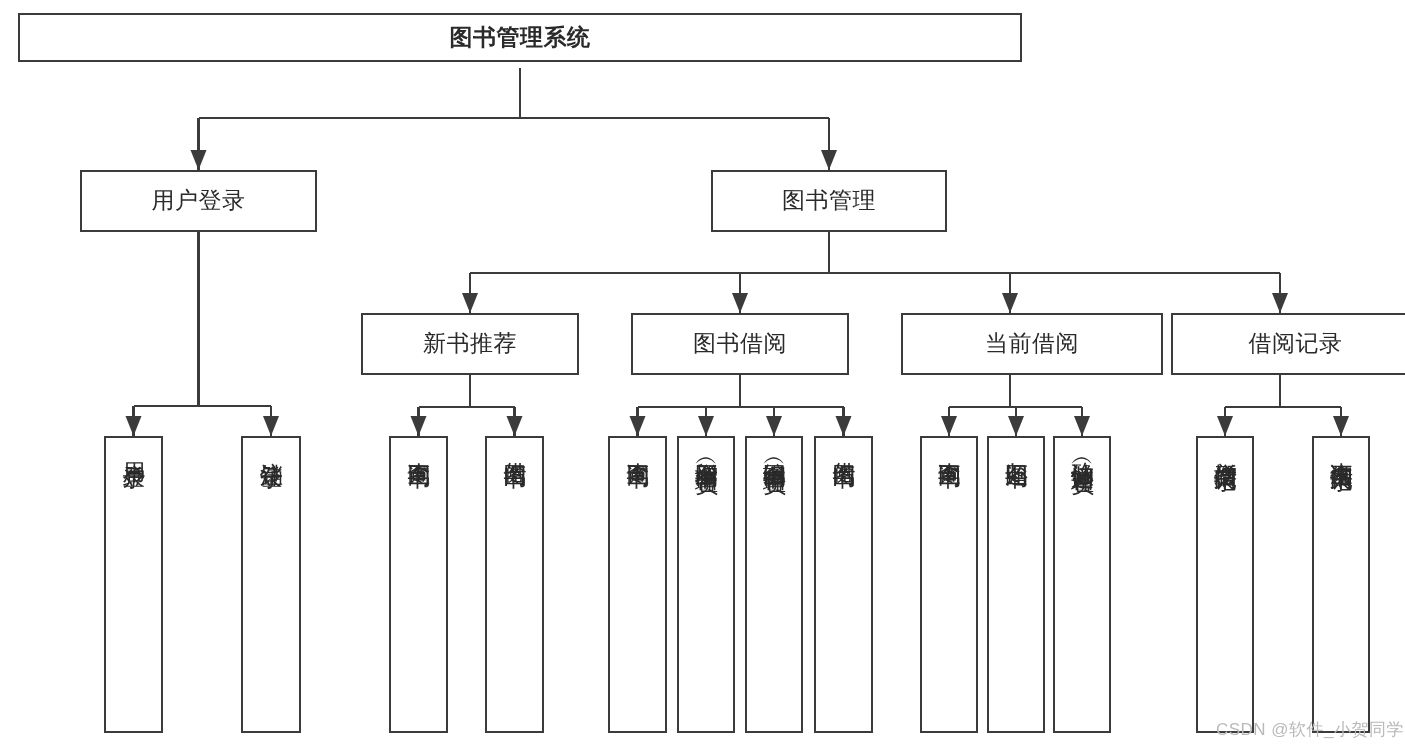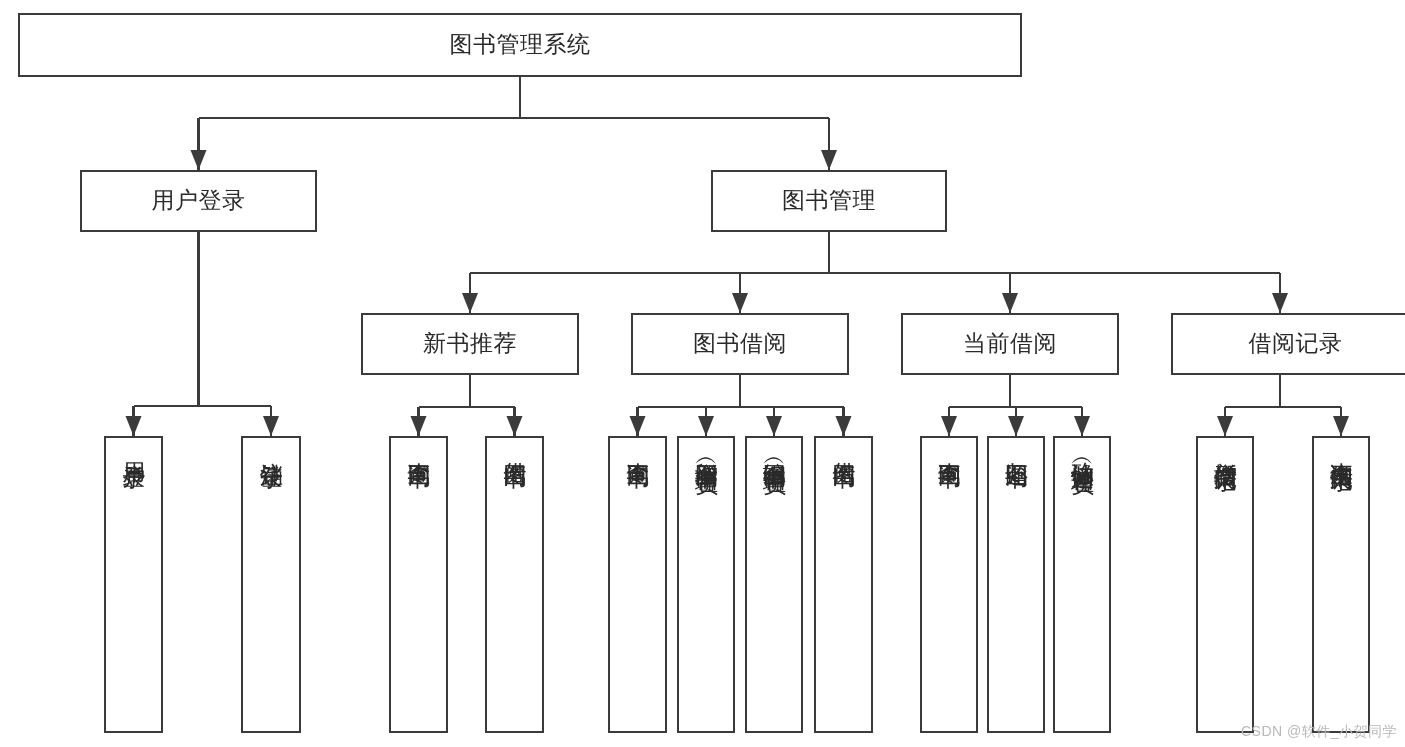--- a/index.html
+++ b/index.html
@@ -51,23 +51,23 @@
   .node-box.vertical .node-label {
     writing-mode: vertical-rl;
     text-orientation: upright;
     font-size: 23px;
     line-height: 1.12;
     letter-spacing: 1.5px;
     white-space: nowrap;
   }
   #watermark {
     position: absolute;
-    right: 8px;
+    right: 1px;
     bottom: 6px;
-    font-size: 14px;
+    font-size: 17px;
     color: #b9b9b9;
     letter-spacing: 0.5px;
     white-space: nowrap;
     user-select: none;
   }
 </style>
 </head>
 <body>
 
 <div id="diagram-root">
@@ -120,38 +120,38 @@
       <line x1="1082" y1="407" x2="1082" y2="436" stroke="#3b3b3b" stroke-width="2.6" shape-rendering="crispEdges"></line>
       <path d="M 1074 416 L 1090 416 L 1082 436 Z" fill="#3b3b3b"></path>
       <line x1="1280" y1="375" x2="1280" y2="407" stroke="#3b3b3b" stroke-width="2.6" shape-rendering="crispEdges"></line>
       <line x1="1225" y1="407" x2="1341" y2="407" stroke="#3b3b3b" stroke-width="2.6" shape-rendering="crispEdges"></line>
       <line x1="1225" y1="407" x2="1225" y2="436" stroke="#3b3b3b" stroke-width="2.6" shape-rendering="crispEdges"></line>
       <path d="M 1217 416 L 1233 416 L 1225 436 Z" fill="#3b3b3b"></path>
       <line x1="1341" y1="407" x2="1341" y2="436" stroke="#3b3b3b" stroke-width="2.6" shape-rendering="crispEdges"></line>
       <path d="M 1333 416 L 1349 416 L 1341 436 Z" fill="#3b3b3b"></path>
     </svg>
 
-  <div class="node-box horizontal" style="left: 18px; top: 13px; width: 1004px; height: 64px;">
+  <div class="node-box horizontal" style="left: 18px; top: 13px; width: 1004px; height: 49px; font-weight: bold;">
     <span class="node-label">图书管理系统</span>
   </div>
 
   <div class="node-box horizontal" style="left: 80px; top: 170px; width: 237px; height: 62px;">
     <span class="node-label">用户登录</span>
   </div>
   <div class="node-box horizontal" style="left: 711px; top: 170px; width: 236px; height: 62px;">
     <span class="node-label">图书管理</span>
   </div>
 
   <div class="node-box horizontal" style="left: 361px; top: 313px; width: 218px; height: 62px; align-items: center;">
     <span class="node-label">新书推荐</span>
   </div>
   <div class="node-box horizontal" style="left: 631px; top: 313px; width: 218px; height: 62px; text-align: center;">
     <span class="node-label">图书借阅</span>
   </div>
-  <div class="node-box horizontal" style="left: 901px; top: 313px; width: 218px; height: 62px;">
+  <div class="node-box horizontal" style="left: 901px; top: 313px; width: 262px; height: 62px;">
     <span class="node-label">当前借阅</span>
   </div>
   <div class="node-box horizontal" style="left: 1171px; top: 313px; width: 249px; height: 62px;">
     <span class="node-label">借阅记录</span>
   </div>
 
   <div class="node-box vertical" style="left: 104px; top: 436px; width: 59px; height: 297px;">
     <span class="node-label">用户登录</span>
   </div>
   <div class="node-box vertical" style="left: 241px; top: 436px; width: 60px; height: 297px;">

